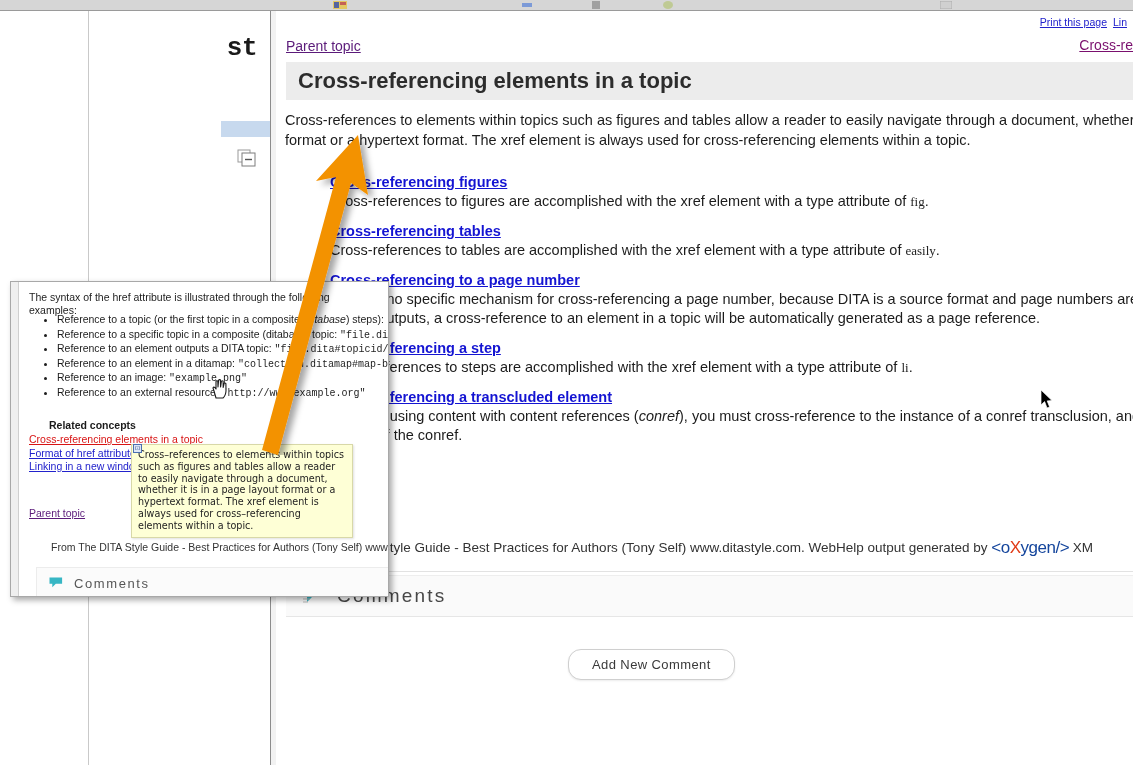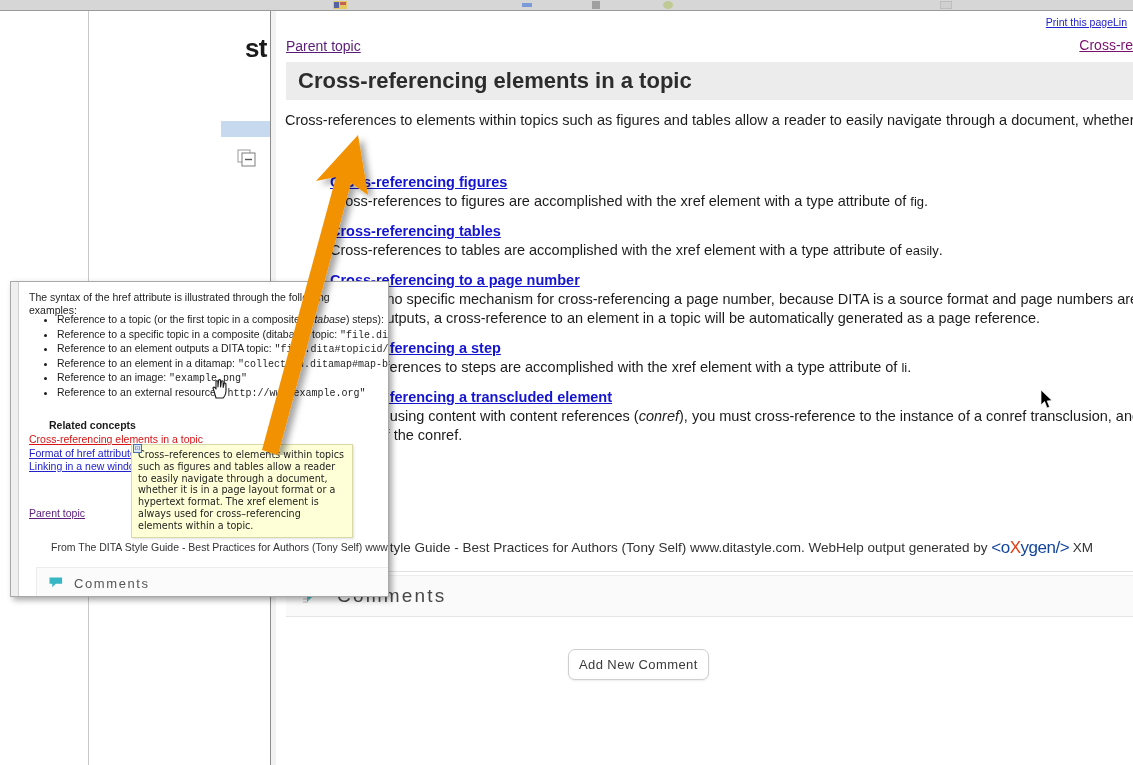--- a/index.html
+++ b/index.html
@@ -22,23 +22,23 @@
   .bg-page {
     position:absolute; left:0; top:0; width:1133px; height:765px; background:#fff;
   }
 
   
   .left-frame {
     position:absolute; left:88px; top:11px; width:182px; height:754px;
     background:#fff; border-left:1px solid #c9c9c9;
   }
   .left-frame .partial-title {
-    position:absolute; right:4px; top:22px;
+    position:absolute; right:14px; top:22px;
     font-size:26px; font-weight:bold; color:#1a1a1a;
-    font-family:Liberation Sans, sans-serif; letter-spacing:-.5px;
+    font-family:Liberation Mono, monospace; letter-spacing:-.5px;
   }
   .left-frame .tree-highlight {
     position:absolute; left:132px; top:110px; width:50px; height:16px;
     background:#c7d9ee;
   }
   .left-frame .collapse-icon { position:absolute; left:148px; top:138px; }
 
   
   .splitter {
     position:absolute; left:270px; top:11px; width:5px; height:754px;
@@ -47,21 +47,21 @@
 
   
   .content {
     position:absolute; left:276px; top:11px; right:0; height:754px;
     background:#fff; overflow:hidden;
   }
   .topbar-links {
     position:absolute; right:6px; top:5px;
     font-size:10.5px; color:#2222cc;
   }
-  .topbar-links a { color:#2222cc; text-decoration:underline; margin-left:0; }
+  .topbar-links a { color:#2222cc; text-decoration:underline; margin-left:6px; }
   .crossref-toplink {
     position:absolute; right:0px; top:26px;
     font-size:14px; color:#7a0f6e; text-decoration:underline;
     white-space:nowrap;
   }
   .parent-topic-top {
     position:absolute; left:10px; top:27px;
     font-size:14px; color:#5b1b7a; text-decoration:underline;
   }
   .page-title {
@@ -79,21 +79,21 @@
   .topic-list { position:absolute; left:9px; top:162px; width:1125px; }
   .topic-block { margin-bottom:11px; }
   .topic-block a.topic-link {
     display:inline-block; margin-left:45px;
     font-size:14.5px; font-weight:bold; color:#1414d2; text-decoration:underline;
   }
   .topic-block .topic-desc {
     margin-left:45px; font-size:14.5px; line-height:19px; color:#1c1c1c;
     margin-top:1px;
   }
-  .mono { font-family:Liberation Sans, sans-serif; font-size:13px; }
+  .mono { font-family:Liberation Serif, serif; font-size:13px; }
   .ital { font-style:italic; }
 
   
   .main-footer {
     position:absolute; left:10px; top:527px; width:1123px;
     font-size:13.5px; color:#333; border-bottom:1px solid #e2e2e2;
     padding-bottom:13px; white-space:nowrap;
   }
   .oxy { font-weight:normal; font-size:17px; letter-spacing:-.5px; vertical-align:-1px; }
   .oxy .b { color:#14459c; }
@@ -105,22 +105,22 @@
     background:#fafafa; border-top:1px solid #eee; border-bottom:1px solid #e6e6e6;
     display:flex; align-items:center;
   }
   .comments-bar .bubble { margin-left:15px; }
   .comments-bar .ctitle {
     margin-left:12px; font-size:19px; color:#474747; letter-spacing:2.2px;
     font-family:"Liberation Sans", sans-serif;
   }
   .add-comment-btn {
     position:absolute; left:292px; top:638px;
-    background:#fff; border:1px solid #cfcfcf; border-radius:7px;
-    padding:7px 10px; font-size:13px; color:#3a3a3a; letter-spacing:.4px;
+    background:#fff; border:1px solid #cfcfcf; border-radius:13px;
+    padding:7px 23px; font-size:13px; color:#3a3a3a; letter-spacing:.4px;
     box-shadow:0 1px 2px rgba(0,0,0,.08);
     font-family:"Liberation Sans", sans-serif;
   }
 
   
   .overlay {
     position:absolute; left:10px; top:281px; width:377px; height:314px;
     background:#fff; border:1px solid #a8a8a8;
     box-shadow: 3px 3px 6px rgba(0,0,0,.35);
     overflow:hidden;
@@ -242,20 +242,21 @@
     <a class="crossref-toplink" href="#">Cross-re</a>
     <a class="parent-topic-top" href="#">Parent topic</a>
 
     <div class="page-title">
       <h1>Cross-referencing elements in a topic</h1>
     </div>
 
     <div class="intro">
       <span>Cross-references to elements within topics such as figures and tables allow a reader to easily navigate through a document, whether it is in a page</span>
       <br>
+      <span>format or a hypertext format. The xref element is always used for cross-referencing elements within a topic.</span>
     </div>
 
     <div class="topic-list">
 
       <div class="topic-block">
         <a class="topic-link" href="#">Cross-referencing figures</a>
         <div class="topic-desc"><span>Cross-references to figures are accomplished with the xref element with a type attribute of </span><span class="mono">fig</span><span>.</span></div>
       </div>
 
       <div class="topic-block">

